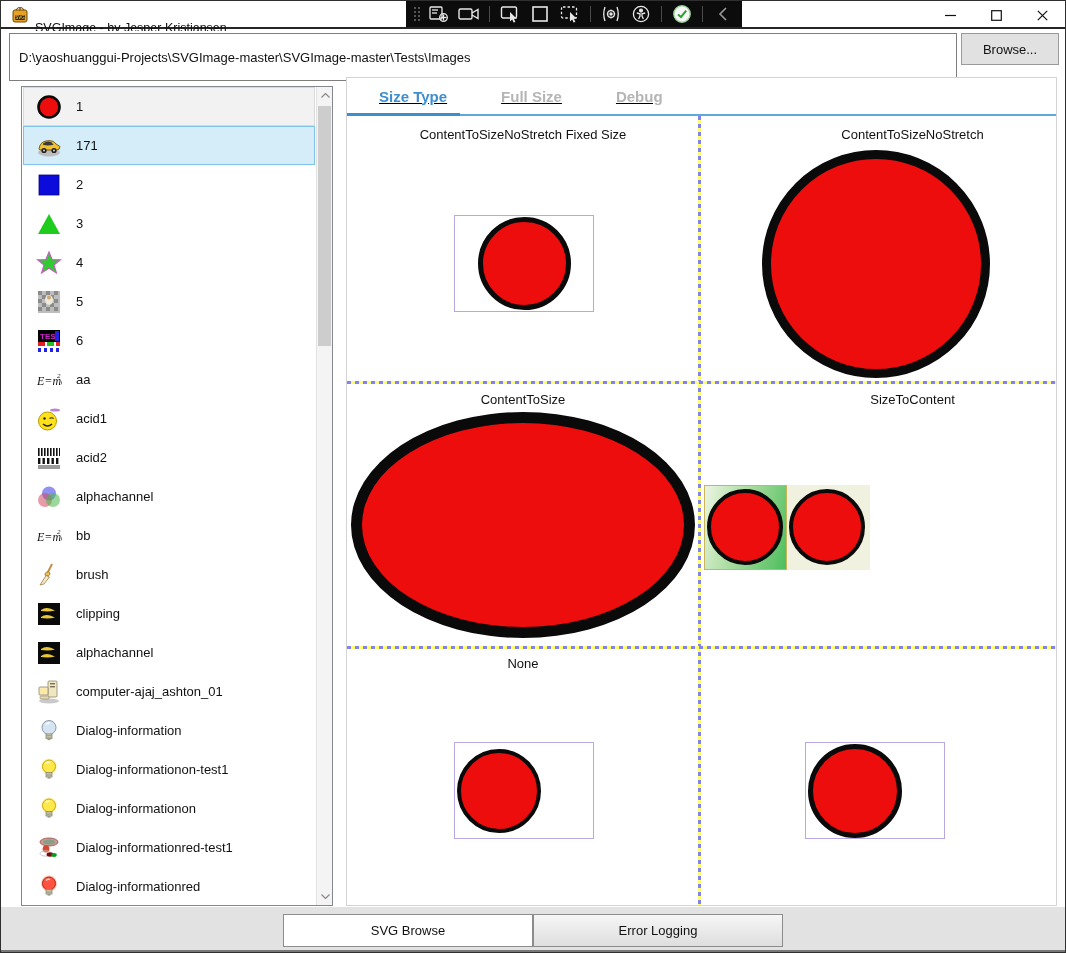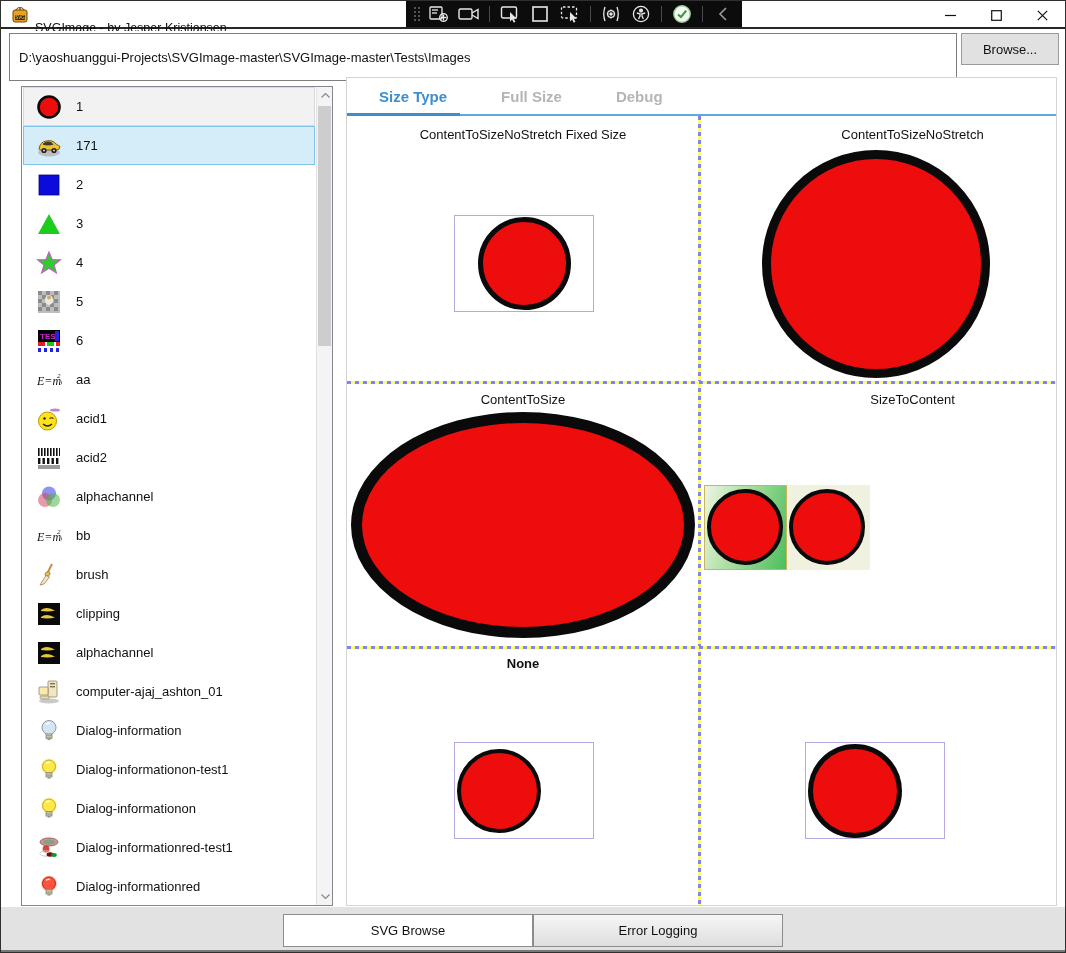--- a/index.html
+++ b/index.html
@@ -30,32 +30,32 @@
   .list-item .llabel { margin-left:14px; font-size:13px; color:#111; }
   .list-item.alt { background:var(--alt_row_bg); border-color:var(--alt_row_border); }
   .list-item.selected { background:var(--selected_bg); border-color:var(--selected_border); }
   .scrollbar { position:absolute; top:0; right:0; width:16px; height:100%; background:#f4f4f4; border-left:1px solid #e2e2e2; }
   .sb-btn { position:absolute; left:0; width:16px; height:17px; display:flex; align-items:center; justify-content:center; background:#f4f4f4; }
   .sb-up { top:0; } .sb-down { bottom:0; }
   .sb-thumb { position:absolute; left:1px; width:13px; top:19px; height:240px; background:#cdcdcd; }
 
   
   .main-panel { position:absolute; left:345px; top:76px; width:711px; height:829px; background:#fff; border:1px solid #d4d4d4; }
-  .tabs { position:relative; height:38px; display:flex; align-items:center; padding-left:20px; border-bottom:2px solid var(--accent_underline); }
+  .tabs { position:relative; height:38px; display:flex; align-items:center; padding-left:20px; border-bottom:2px solid var(--accent_underline);text-decoration:underline; }
   .tab { font-size:15px; font-weight:700; color:#b5b5b5; padding:0 12px; margin-right:30px; height:100%; display:flex; align-items:center; }
   .tab.active { color:var(--accent); }
   .tab-marker { position:absolute; left:0; bottom:-2px; width:113px; height:3px; background:var(--accent); }
 
   .grid { position:absolute; left:0; top:38px; width:709px; height:789px; overflow:hidden; }
   .vdash { position:absolute; left:351px; top:0; width:3px; height:100%; background:repeating-linear-gradient(180deg, var(--dash_blue) 0 4px, var(--dash_yellow) 4px 8px); }
   .hdash { position:absolute; left:0; width:100%; height:3px; background:repeating-linear-gradient(90deg, var(--dash_blue) 0 4px, var(--dash_yellow) 4px 8px); }
   .hdash.r1 { top:265px; } .hdash.r2 { top:530px; }
   .cell-title { position:absolute; font-size:13px; color:#111; text-align:center; width:352px; }
   .ct-c1 { left:0; } .ct-c2 { left:352px; width:357px;margin-left:35px; }
-  .ct-r1 { top:11px; } .ct-r2 { top:276px; } .ct-r3 { top:540px;font-weight:bold; }
+  .ct-r1 { top:11px; } .ct-r2 { top:276px; } .ct-r3 { top:540px; }
 
   .fig-box { position:absolute; border:1px solid var(--box_border); background:#fff; }
   .red-circle-shape { position:absolute; border-radius:50%; background:var(--red_fill); border-style:solid; border-color:var(--shape_outline); }
 
   .boxA { left:107px; top:99px; width:140px; height:97px; }
   .circA { left:23px; top:1px; width:93px; height:93px; border-width:5px; }
   .circB { left:415px; top:34px; width:228px; height:228px; border-width:9px; }
   .ellC  { left:4px; top:296px; width:344px; height:226px; border-width:11px; border-radius:50%; }
   .groupD { position:absolute; left:357px; top:369px; width:166px; height:85px; background:var(--cream_bg); }
   .sqD { position:absolute; left:0; top:0; width:83px; height:85px; border:1px solid var(--olive_border); background:linear-gradient(105deg, #ecf5e3 0%, #a8dc9e 45%, #4cbe5c 100%); }

